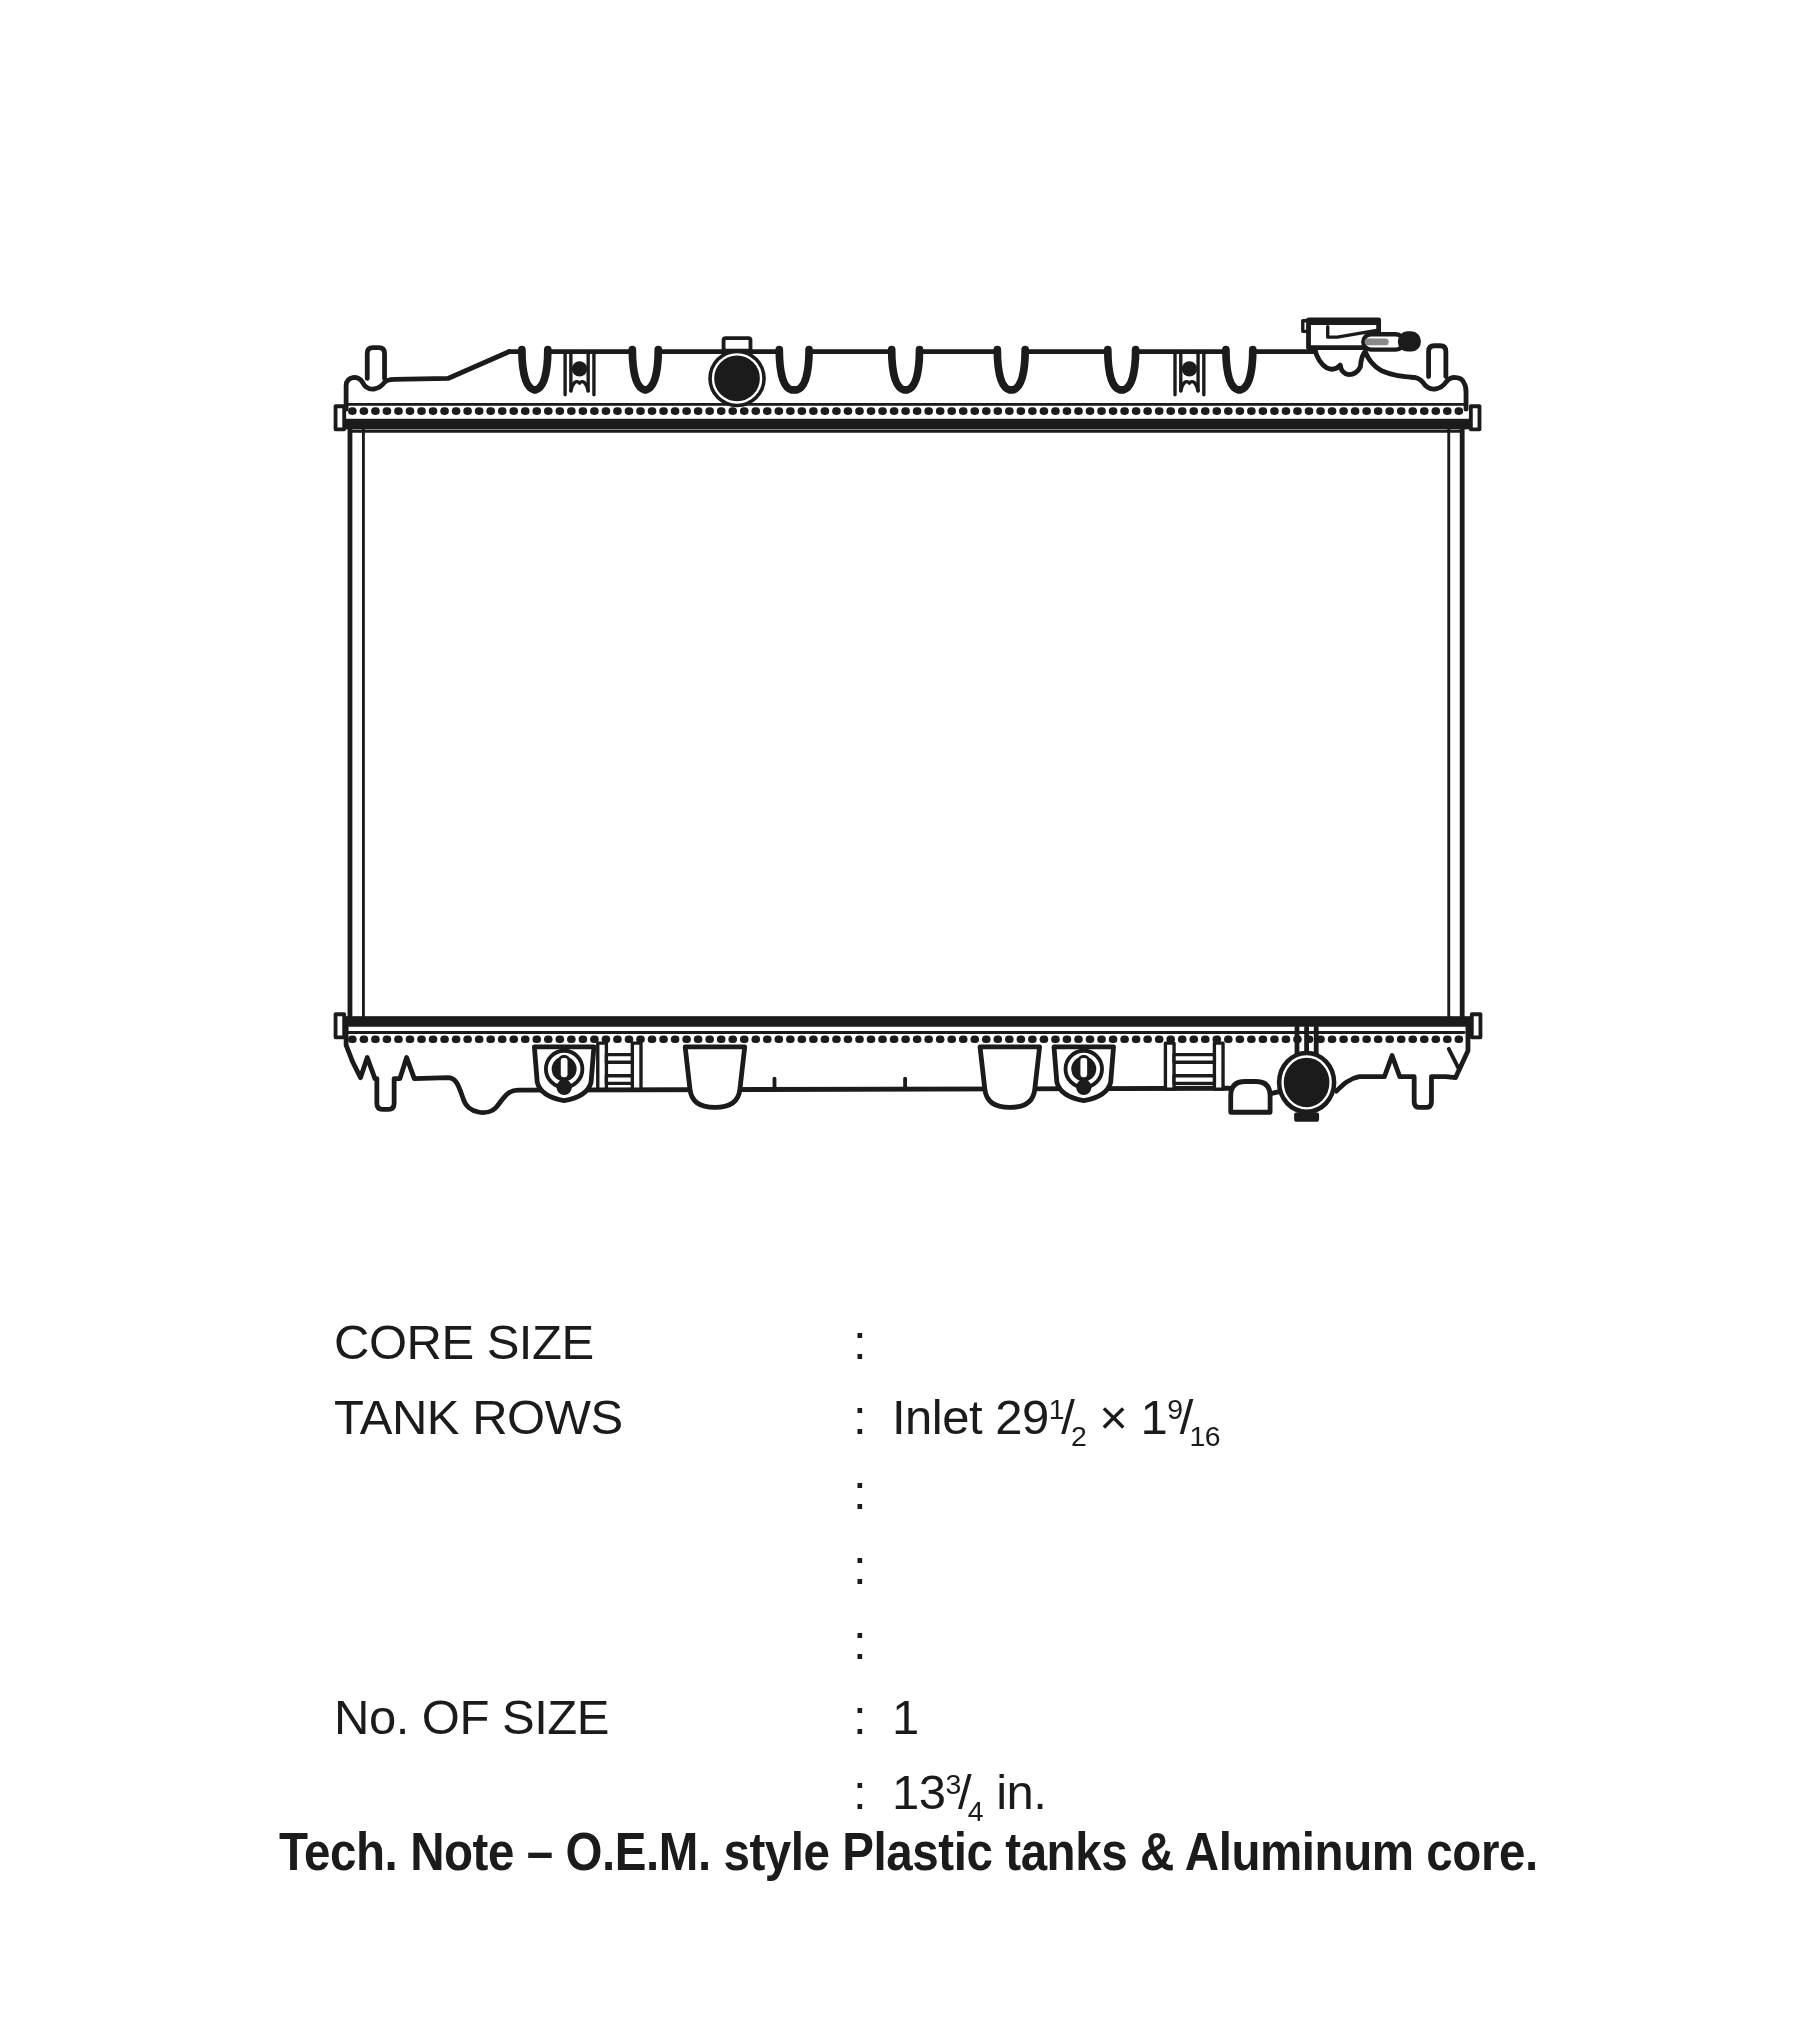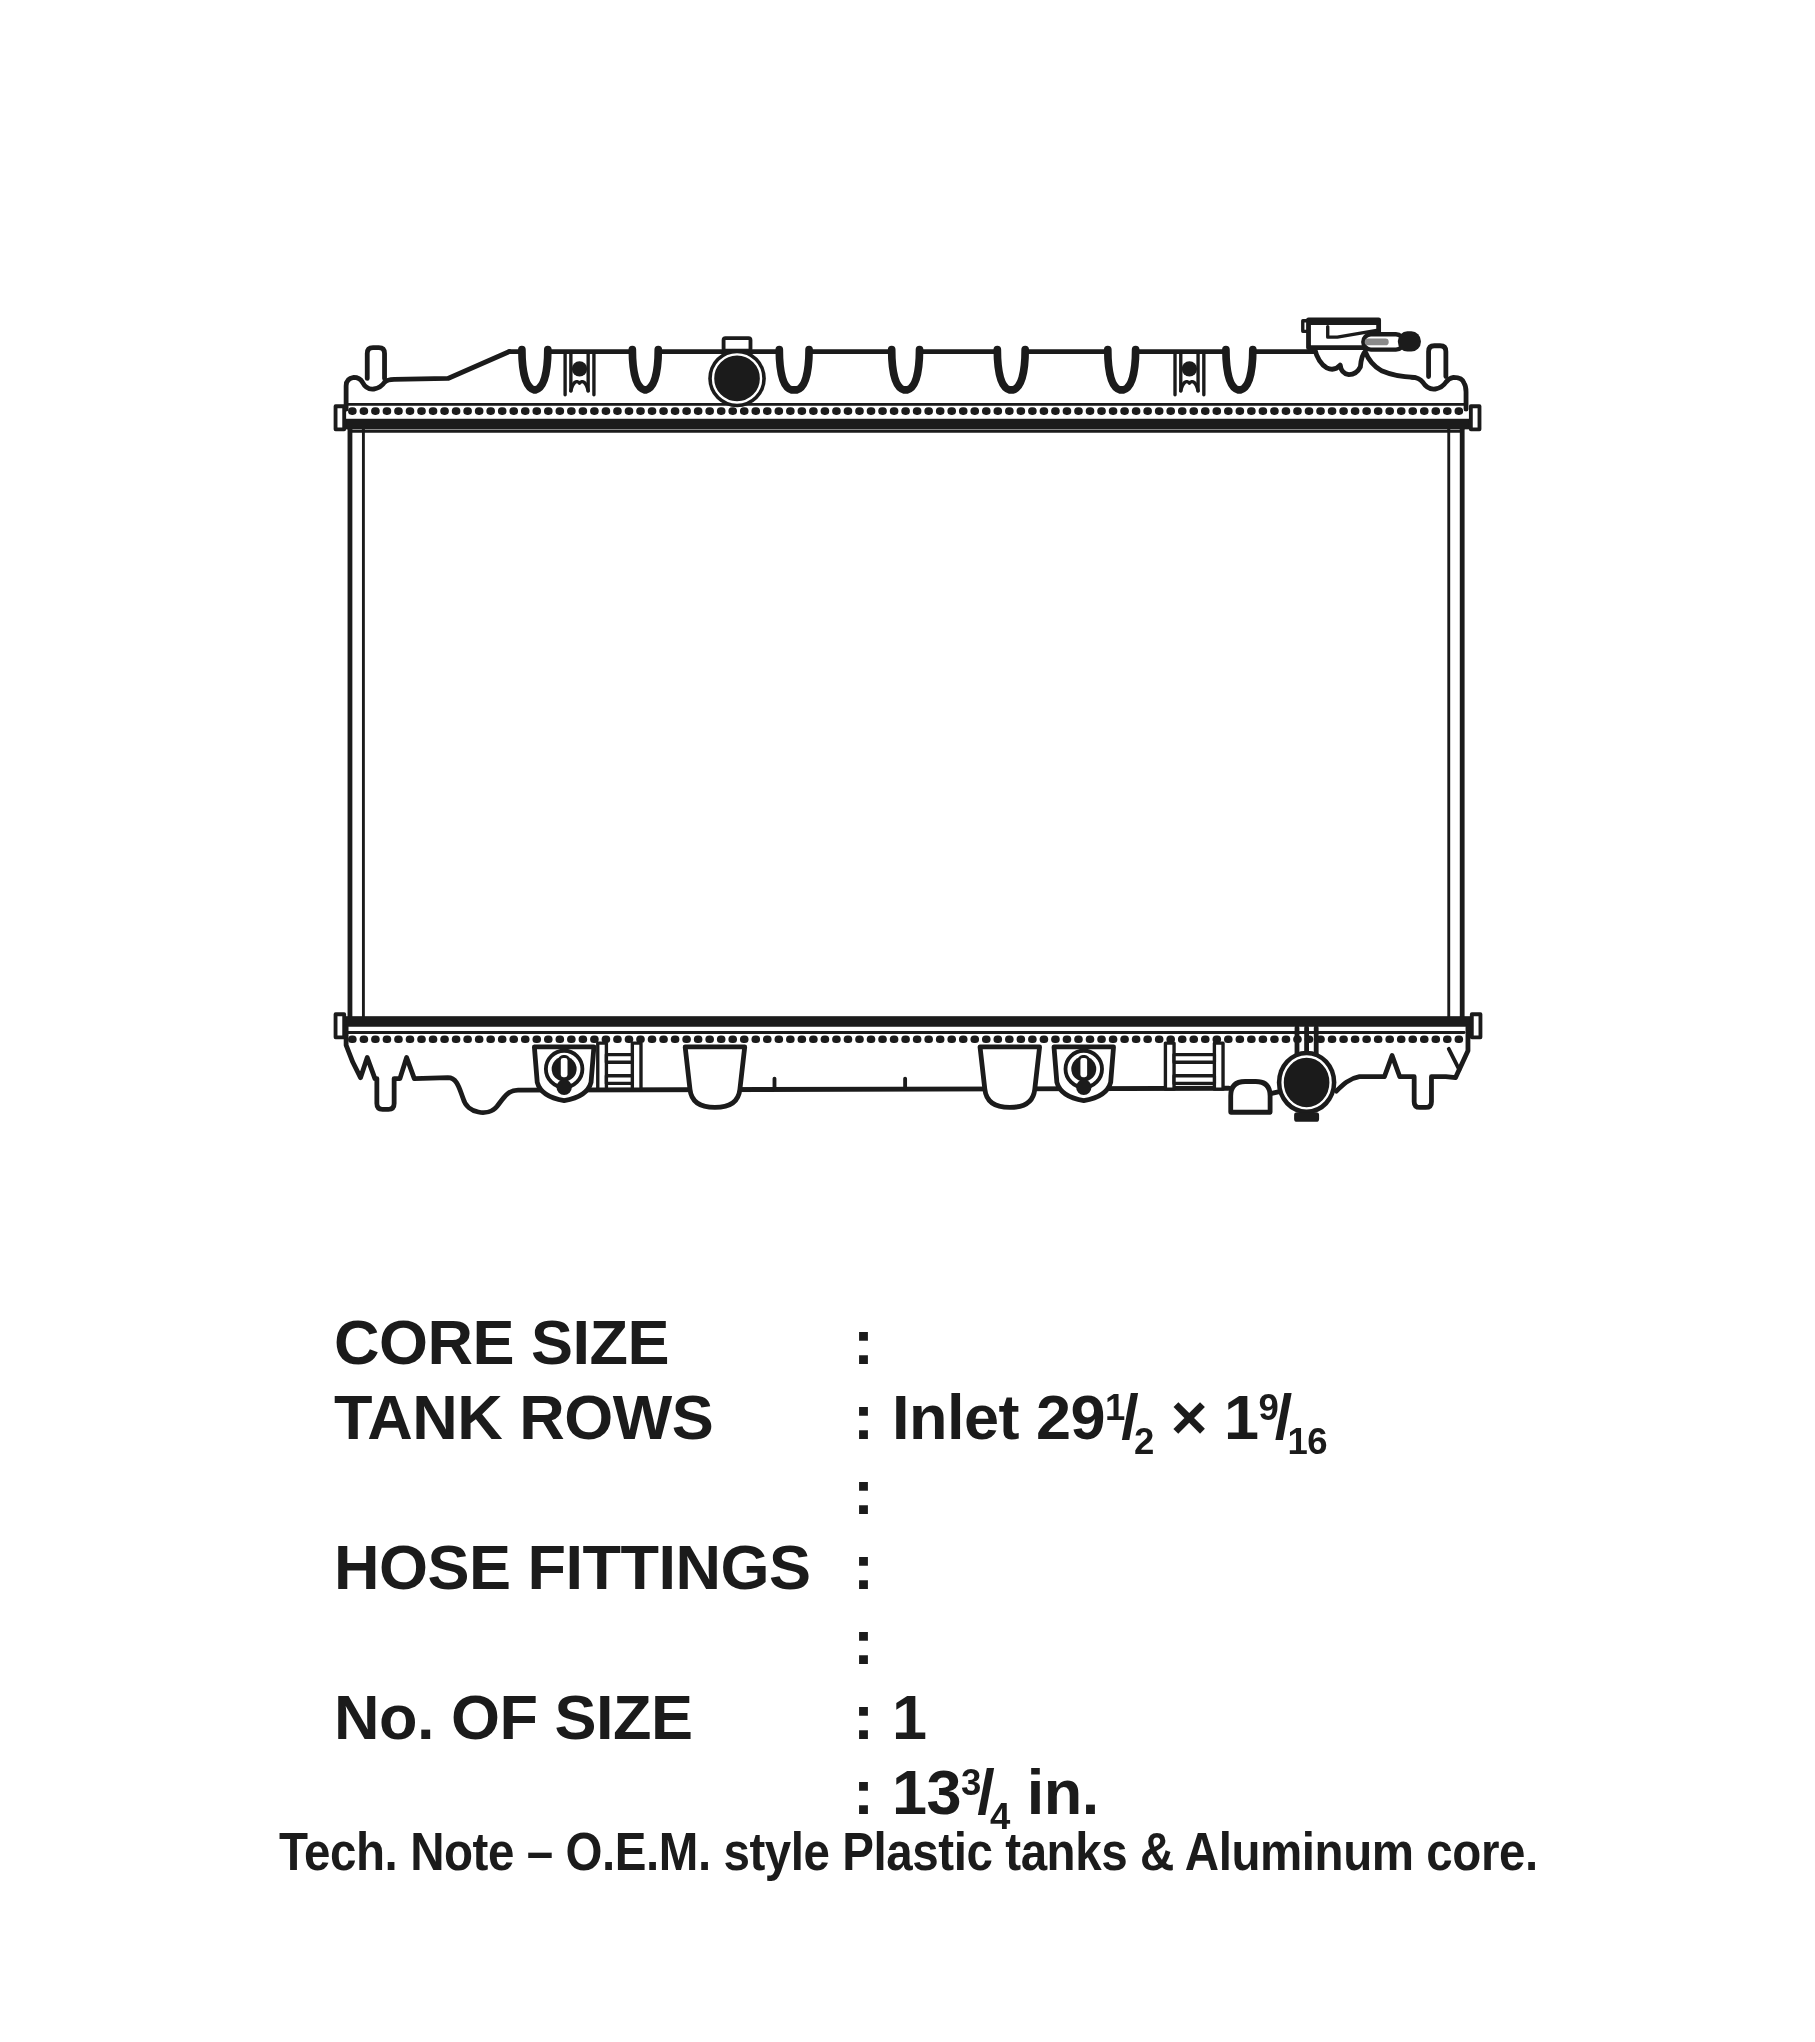--- a/index.html
+++ b/index.html
@@ -5,21 +5,21 @@
   html,body{margin:0;padding:0;}
   body{
     width:1816px;height:2042px;position:relative;background:#ffffff;
     font-family:"Liberation Sans","DejaVu Sans",sans-serif;color:#1b1b1b;
     overflow:hidden;
   }
   .diagram-wrap{position:absolute;left:0;top:0;width:1816px;height:1191px;}
   .spec-table{position:absolute;left:0;top:0;width:1816px;height:2042px;}
   .spec-row{position:absolute;left:0;top:0;width:1816px;height:77px;}
   .spec-label,.spec-colon,.spec-value{
-    position:absolute;top:0;font-weight:700;font-size:63px;line-height:67px;
+    position:absolute;top:0;font-weight:400;font-size:49px;line-height:67px;
     white-space:nowrap;letter-spacing:-0.5px;
   }
   .spec-label{left:334px;}
   .spec-colon{left:853px;}
   .spec-value{left:892px;}
   .spec-value sup{
     font-size:58%;line-height:0;position:relative;vertical-align:baseline;
     top:-0.52em;margin-right:-0.10em;
   }
   .spec-value sub{
@@ -181,21 +181,20 @@
     <span class="spec-colon">:</span>
     <span class="spec-value">Inlet 29<sup>1</sup><span class="fsl">/</span><sub>2</sub> × 1<sup>9</sup><span class="fsl">/</span><sub>16</sub></span>
   </div>
 
   <div class="spec-row" style="top:1459px">
     <span class="spec-label"></span>
     <span class="spec-colon">:</span>
   </div>
 
   <div class="spec-row" style="top:1534px">
-    <span class="spec-label">HOSE FITTINGS</span>
     <span class="spec-colon">:</span>
   </div>
 
   <div class="spec-row" style="top:1609px">
     <span class="spec-label"></span>
     <span class="spec-colon">:</span>
   </div>
 
   <div class="spec-row" style="top:1684px">
     <span class="spec-label">No. OF SIZE</span>

